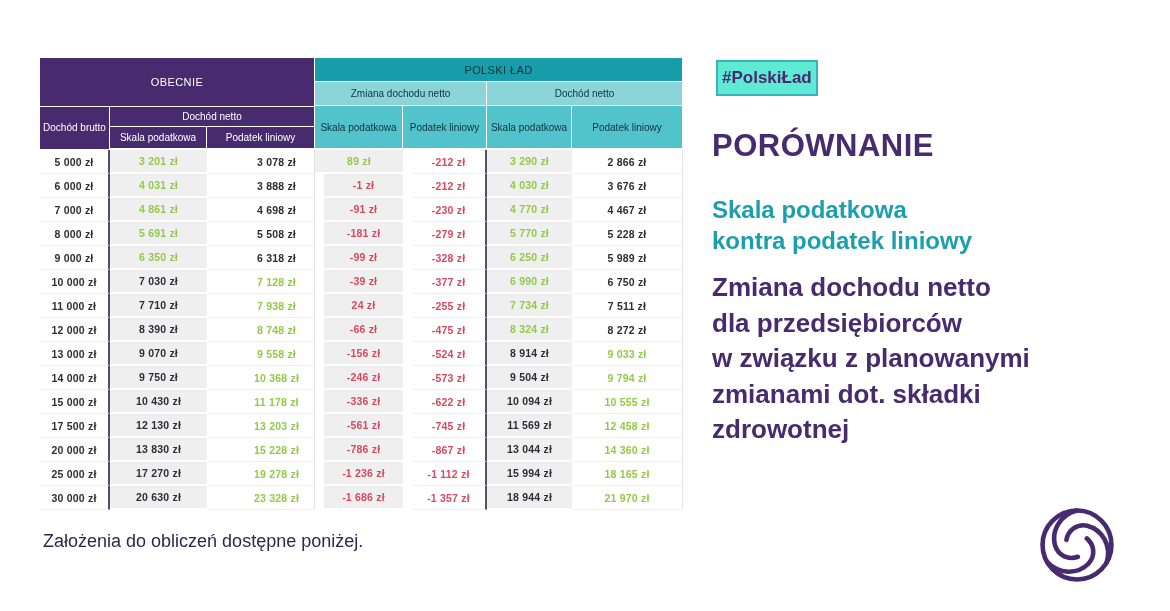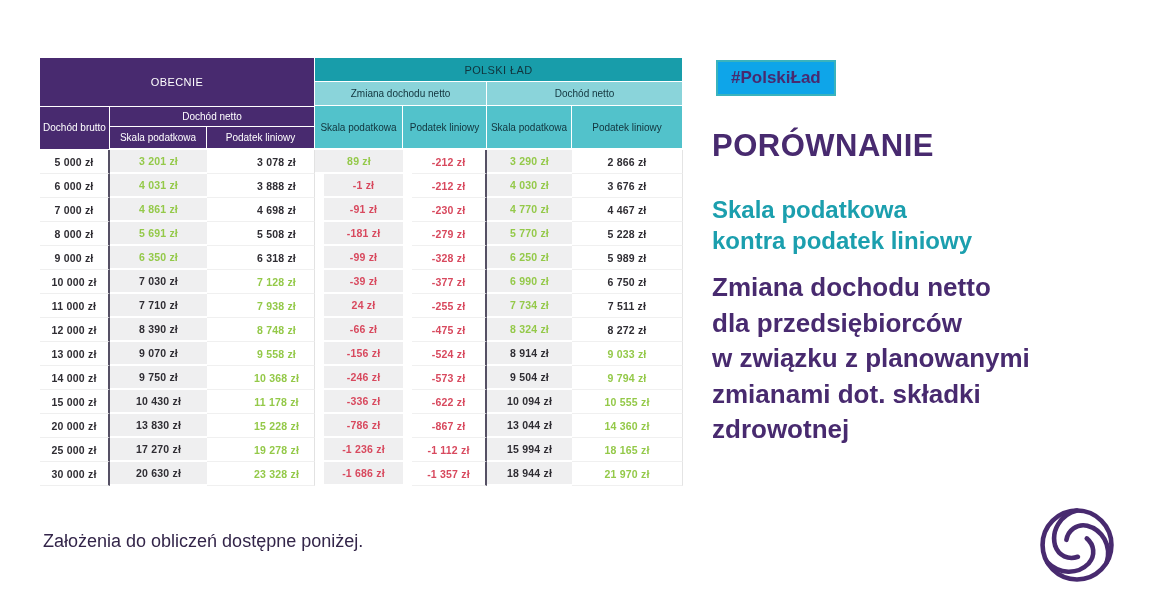--- a/index.html
+++ b/index.html
@@ -50,21 +50,21 @@
   .col2 { background:#fff; border-right:1px solid #e2e2e2; border-bottom:1px solid #f0f0f0;padding-left:32px; }
   .col4 { background:#fff; border-right:2px solid #555064; border-bottom:1px solid #f0f0f0; }
   .col6 { background:#fff; border-right:1px solid #e4e4e4; border-bottom:1px solid #f0f0f0; }
   .c-dark { color:#2f2d33; }
   .c-green { color:#94c949; }
   .c-red { color:#d8495e;margin-left:9px; }
 
   
   .badge {
     position:absolute; left:716px; top:60px; border:2px solid #3ab3bd;
-    color:#482a6f; font-size:17px; font-weight:700; padding:6px 13px; background:#0ea5e9;
+    color:#482a6f; font-size:17px; font-weight:700; padding:6px 4px; background:#5eead4;
   }
   .main-title {
     position:absolute; left:712px; top:128px; color:#482a6f;
     font-size:31px; font-weight:bold; letter-spacing:.5px;
   }
   .subtitle {
     position:absolute; left:712px; top:194px; color:#1b9fae;
     font-size:24px; font-weight:bold; line-height:1.3; white-space:pre-line;
   }
   .body-text {
@@ -208,20 +208,29 @@
         <div class="t-row grid7">
           <div class="cell col0 c-dark">15 000 zł</div>
           <div class="cell col1 c-dark">10 430 zł</div>
           <div class="cell col2 c-green">11 178 zł</div>
           <div class="cell col3 c-red">-336 zł</div>
           <div class="cell col4 c-red">-622 zł</div>
           <div class="cell col5 c-dark">10 094 zł</div>
           <div class="cell col6 c-green">10 555 zł</div>
         </div>
         <div class="t-row grid7">
+          <div class="cell col0 c-dark">17 500 zł</div>
+          <div class="cell col1 c-dark">12 130 zł</div>
+          <div class="cell col2 c-green">13 203 zł</div>
+          <div class="cell col3 c-red">-561 zł</div>
+          <div class="cell col4 c-red">-745 zł</div>
+          <div class="cell col5 c-dark">11 569 zł</div>
+          <div class="cell col6 c-green">12 458 zł</div>
+        </div>
+        <div class="t-row grid7">
           <div class="cell col0 c-dark">20 000 zł</div>
           <div class="cell col1 c-dark">13 830 zł</div>
           <div class="cell col2 c-green">15 228 zł</div>
           <div class="cell col3 c-red">-786 zł</div>
           <div class="cell col4 c-red">-867 zł</div>
           <div class="cell col5 c-dark">13 044 zł</div>
           <div class="cell col6 c-green">14 360 zł</div>
         </div>
         <div class="t-row grid7">
           <div class="cell col0 c-dark">25 000 zł</div>

